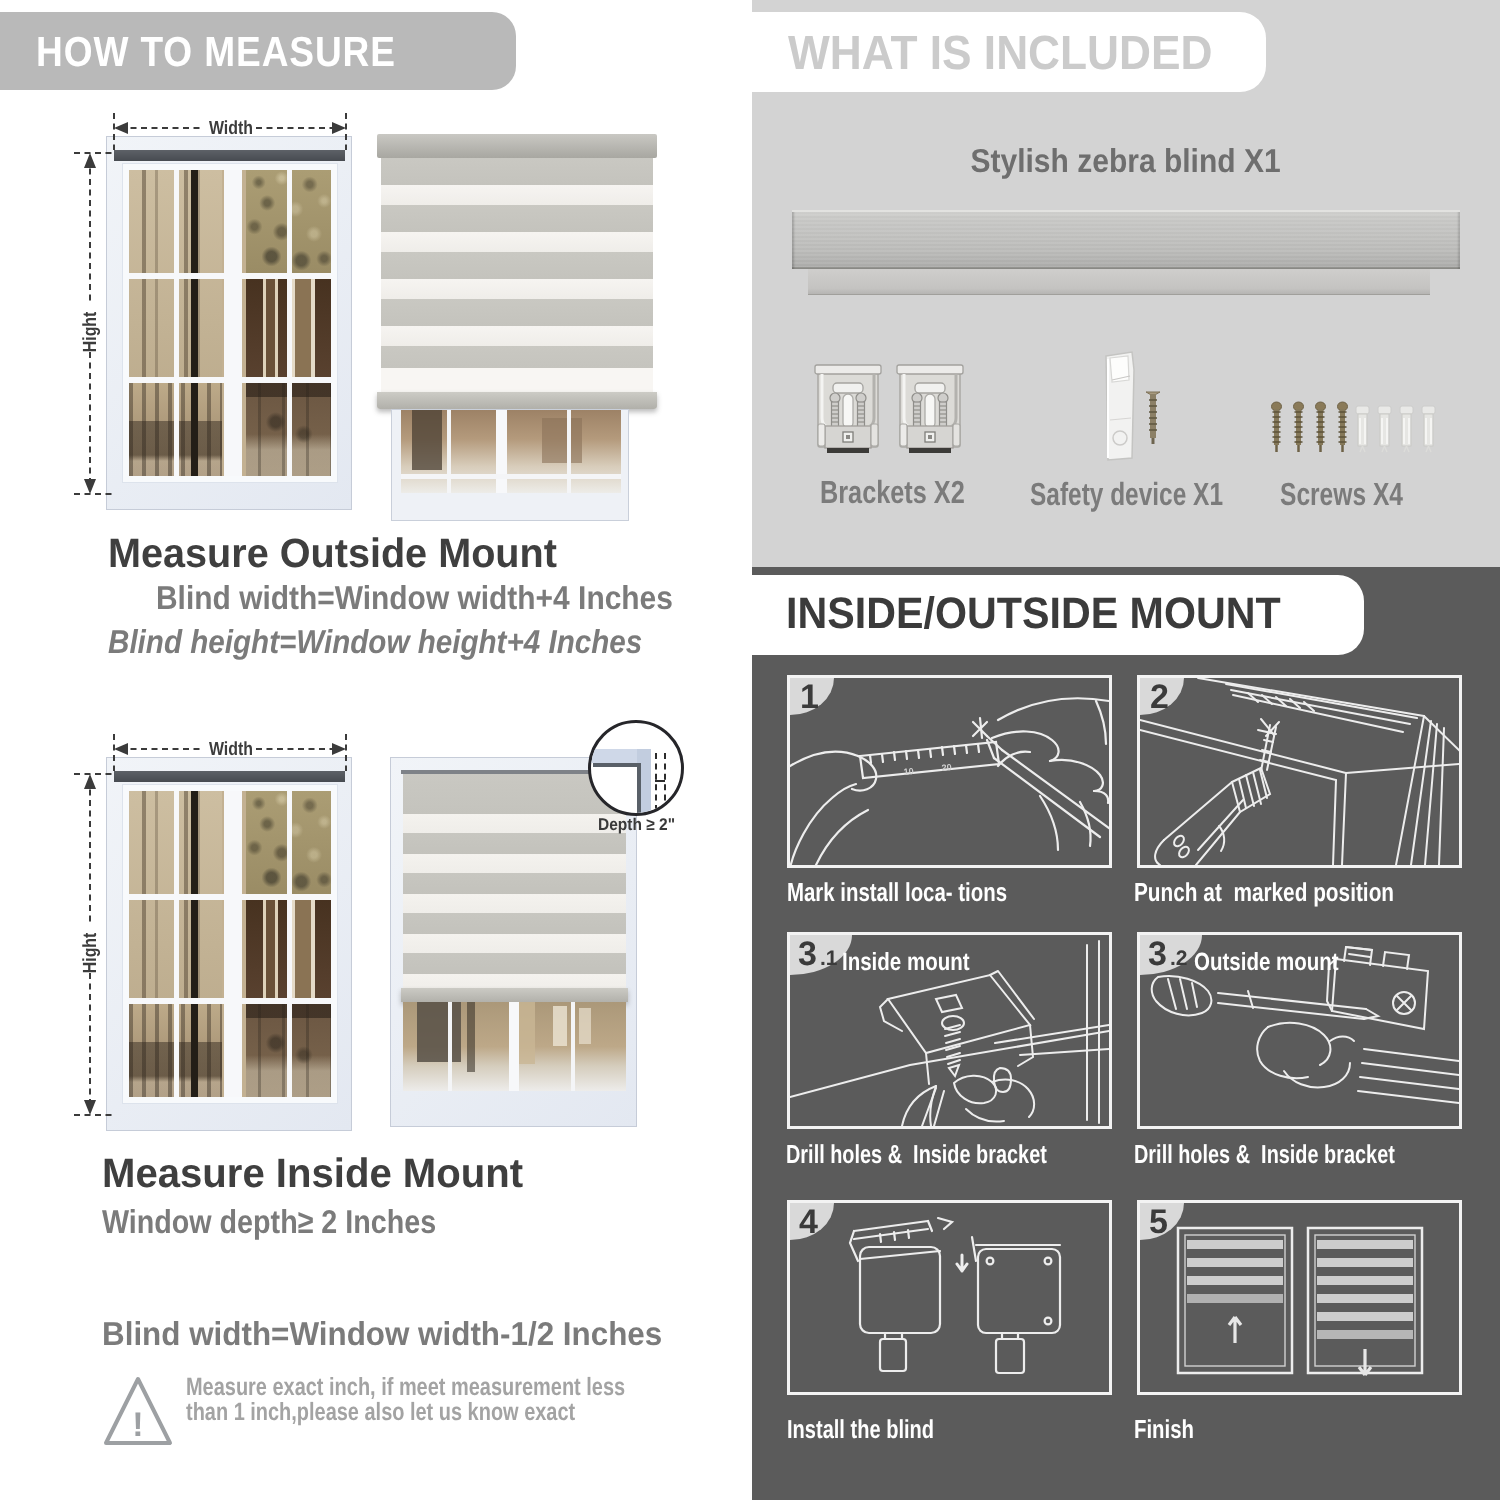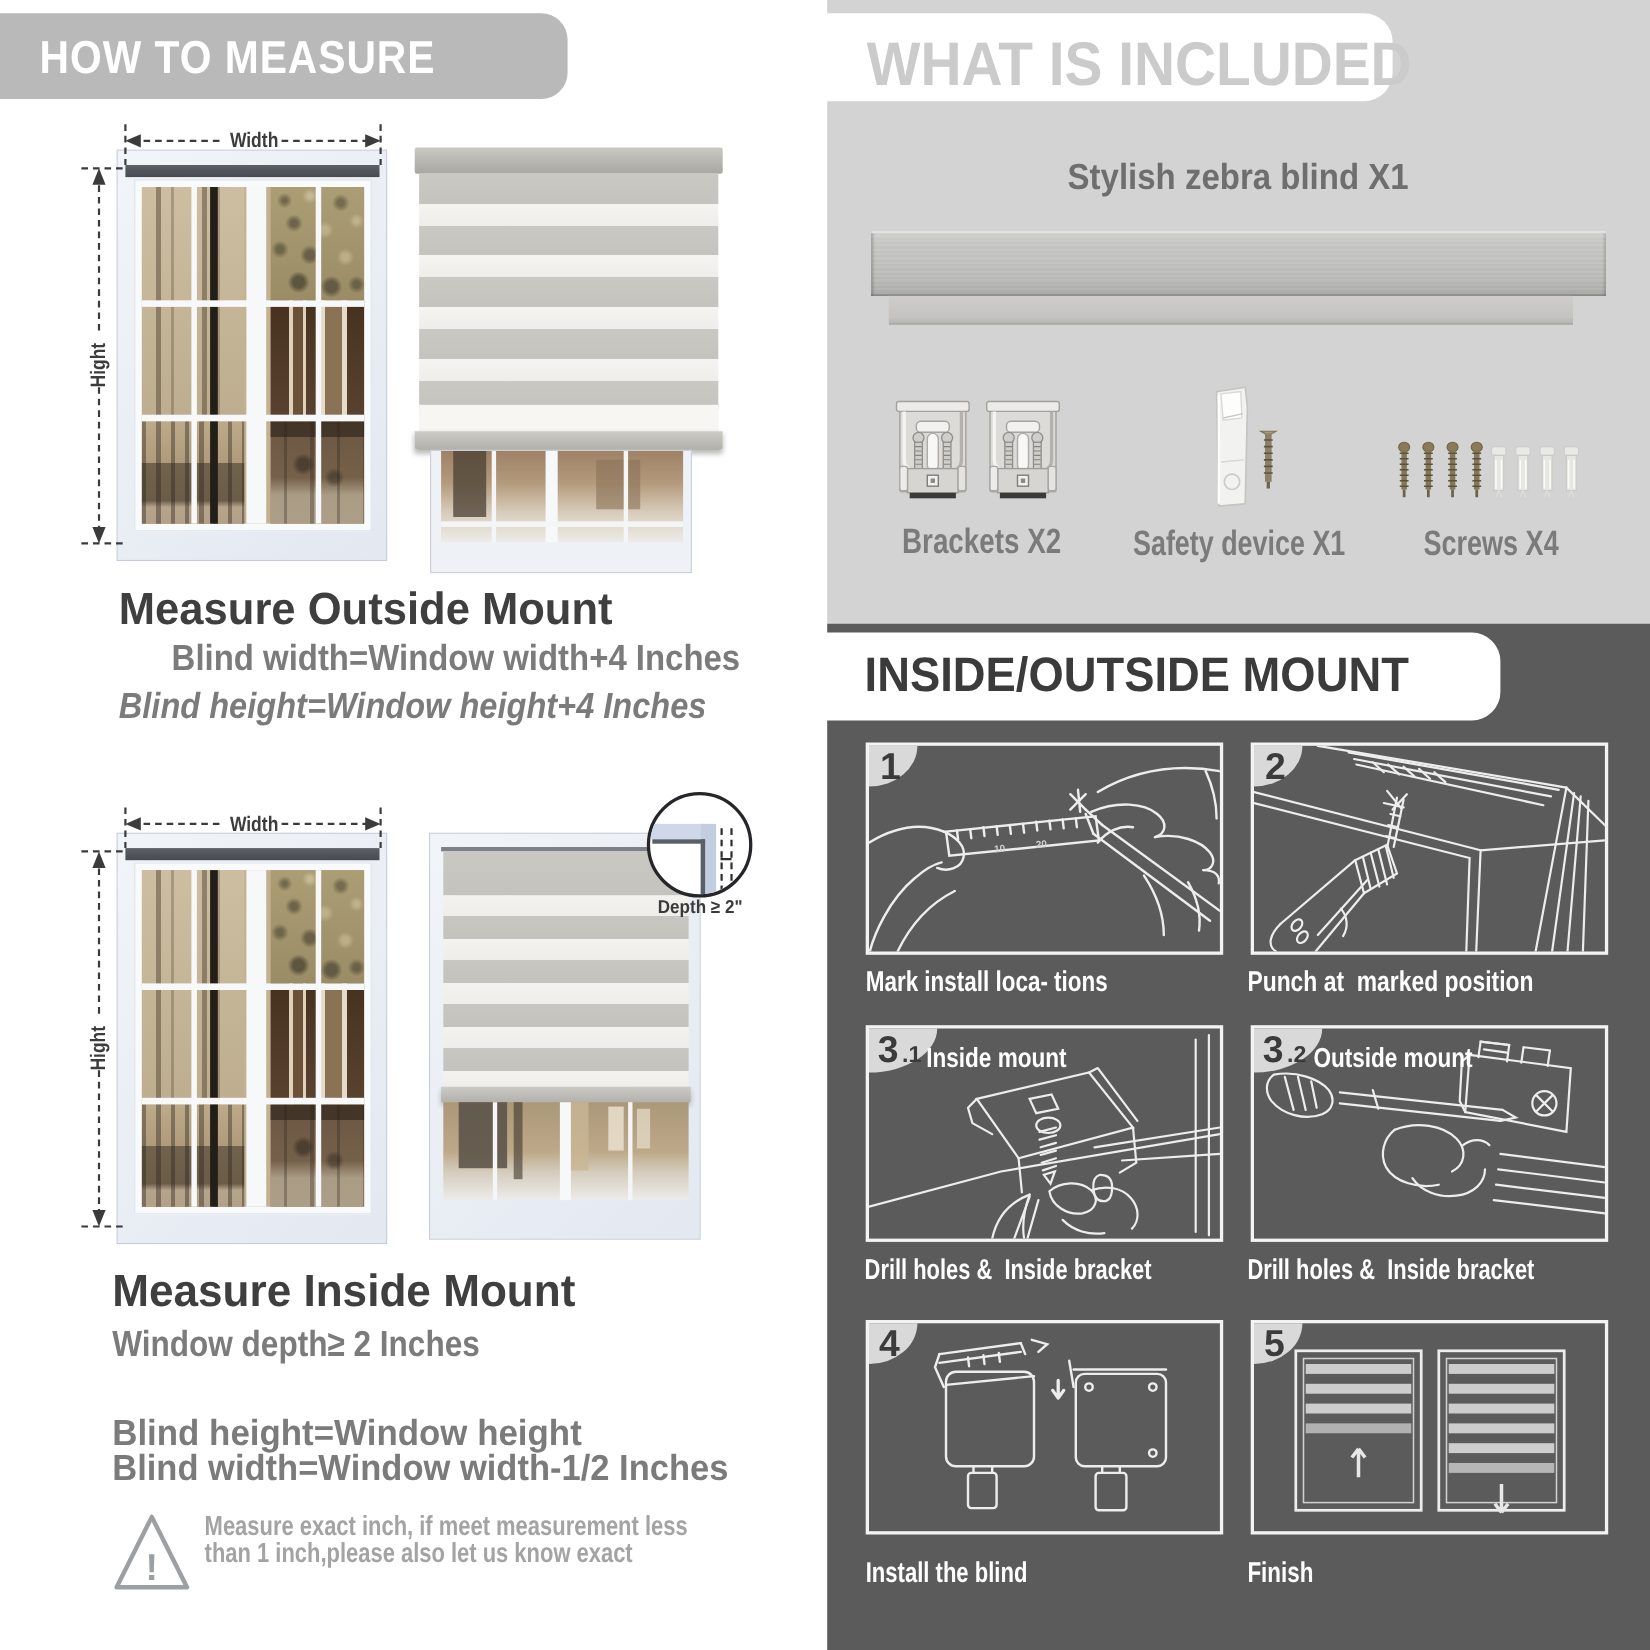--- a/index.html
+++ b/index.html
@@ -197,34 +197,33 @@
   <div class="abs" style="left:46px;top:40px;width:4px;height:50px;background:#596068;"></div>
   <div class="abs" style="left:64px;top:30px;width:0;height:58px;border-left:2px dashed #2c2c2c;"></div>
   <div class="abs" style="left:73px;top:30px;width:0;height:58px;border-left:2px dashed #2c2c2c;"></div>
   <div class="abs" style="left:64px;top:57px;width:10px;height:0;border-top:2px dashed #2c2c2c;"></div>
 </div>
 <div class="tx" style="left:598px;top:816px;font-size:17px;color:#3a3a3a;"><span id="s_depth" style="transform:scaleX(0.912);">Depth ≥ 2"</span></div>
 
 <div class="tx big" style="left:102px;top:1153px;"><span id="s_mim" style="transform:scaleX(0.978);">Measure Inside Mount</span></div>
 <div class="tx mid" style="left:102px;top:1205px;"><span id="s_wd" style="transform:scaleX(0.869);">Window depth≥ 2 Inches</span></div>
 <div class="tx mid" style="left:102px;top:1317px;"><span id="s_bw2" style="transform:scaleX(0.951);">Blind width=Window width-1/2 Inches</span></div>
-<div class="tx mid" style="left:102px;top:1286px;"><span id="s_bh2" style="transform:scaleX(0.961);">Blind height=Window height</span></div>
 
 <svg class="abs" style="left:101px;top:1372px;" width="74" height="78" viewBox="0 0 74 78">
   <path d="M37,7 L69,71 L5,71 Z" fill="none" stroke="#9da0a3" stroke-width="4" stroke-linejoin="round"></path>
   <text x="37" y="64" font-family="Liberation Sans" font-weight="bold" font-size="34" fill="#9da0a3" text-anchor="middle">!</text>
 </svg>
 <div class="tx small-gray" style="left:186px;top:1375px;"><span id="s_w1" style="transform:scaleX(0.798);">Measure exact inch, if meet measurement less</span></div>
 <div class="tx small-gray" style="left:186px;top:1400px;"><span id="s_w2" style="transform:scaleX(0.798);">than 1 inch,please also let us know exact</span></div>
 
 <div class="abs" id="rlight"></div>
 <div class="abs" id="rdark"></div>
 
 <div class="abs whitehdr" style="left:740px;top:12px;width:526px;height:80px;"></div>
-<div class="tx" style="left:788px;top:30px;font-size:56px;color:#cbcbcb;"><span id="s_wii" style="transform:scaleX(0.922);">WHAT IS INCLUDED</span></div>
+<div class="tx" style="left:788px;top:30px;font-size:48px;color:#cbcbcb;"><span id="s_wii" style="transform:scaleX(0.922);">WHAT IS INCLUDED</span></div>
 
 <div class="tx" style="left:752px;top:144px;width:748px;text-align:center;font-size:33px;color:#6e6e6e;"><span id="s_szb" style="transform:scaleX(0.909);transform-origin:50% 50%;">Stylish zebra blind X1</span></div>
 
 <div class="abs" style="left:792px;top:210px;width:668px;height:59px;
   background:repeating-linear-gradient(180deg,rgba(255,255,255,.06) 0 2px,rgba(0,0,0,.012) 2px 4px),linear-gradient(180deg,#d3d3d1 0,#c9c9c7 12%,#c2c2c0 40%,#bbbbb9 70%,#ababa9 100%);
   box-shadow:inset 0 2px 0 #e2e2e0, inset 2px 0 2px rgba(0,0,0,.18), inset -2px 0 2px rgba(0,0,0,.14), inset 0 -2px 0 #969692;"></div>
 <div class="abs" style="left:808px;top:269px;width:622px;height:26px;
   background:linear-gradient(180deg,#cfcecc,#c4c3c1 75%,#b3b2b0 100%);
   box-shadow:inset 0 -1px 0 #a09f9b;"></div>
 
@@ -312,21 +311,21 @@
     <path d="M92,18 L92,44 M97,18 L97,44" stroke="#fbfbfa" stroke-width="1.4"></path>
     <path d="M94.5,46 L92,52 M94.5,46 L97,52" stroke="#dcdcd9" stroke-width="1.4"></path>
   </g>
   <use href="#anch" x="22"></use>
   <use href="#anch" x="44"></use>
   <use href="#anch" x="66"></use>
 </svg>
 
 <div class="tx" style="left:820px;top:476px;font-size:32px;color:#7b7b7b;"><span id="s_l1" style="transform:scaleX(0.79);">Brackets X2</span></div>
 <div class="tx" style="left:1030px;top:478px;font-size:32px;color:#7b7b7b;"><span id="s_l2" style="transform:scaleX(0.764);">Safety device X1</span></div>
-<div class="tx" style="left:1280px;top:478px;font-size:32px;color:#7b7b7b;margin-left:14px;"><span id="s_l3" style="transform:scaleX(0.768);">Screws X4</span></div>
+<div class="tx" style="left:1280px;top:478px;font-size:32px;color:#7b7b7b;"><span id="s_l3" style="transform:scaleX(0.768);">Screws X4</span></div>
 
 <div class="abs whitehdr" style="left:740px;top:575px;width:624px;height:80px;"></div>
 <div class="tx" style="left:786px;top:592px;font-size:44px;color:#3b3b3b;"><span id="s_iom" style="transform:scaleX(0.937);">INSIDE/OUTSIDE MOUNT</span></div>
 
 <div class="abs ibox" style="left:787px;top:675px;width:325px;height:193px;" id="bx1">
   <svg width="319" height="187" viewBox="0 0 319 187" style="position:absolute;left:0;top:0;">
     <g stroke="#ededed" stroke-width="2.2" fill="none" stroke-linecap="round">
       <path d="M70,78 L206,64 L209,86 L73,100 Z"></path>
       <path d="M80,77 l1,8 M92,76 l1,8 M104,74 l1,8 M116,73 l1,8 M128,72 l1,8 M140,71 l1,8 M152,69 l1,8 M164,68 l1,8 M176,67 l1,8 M188,66 l1,8"></path>
       <path d="M183,44 l14,14 M197,44 l-14,14 M190,40 l2,20"></path>

